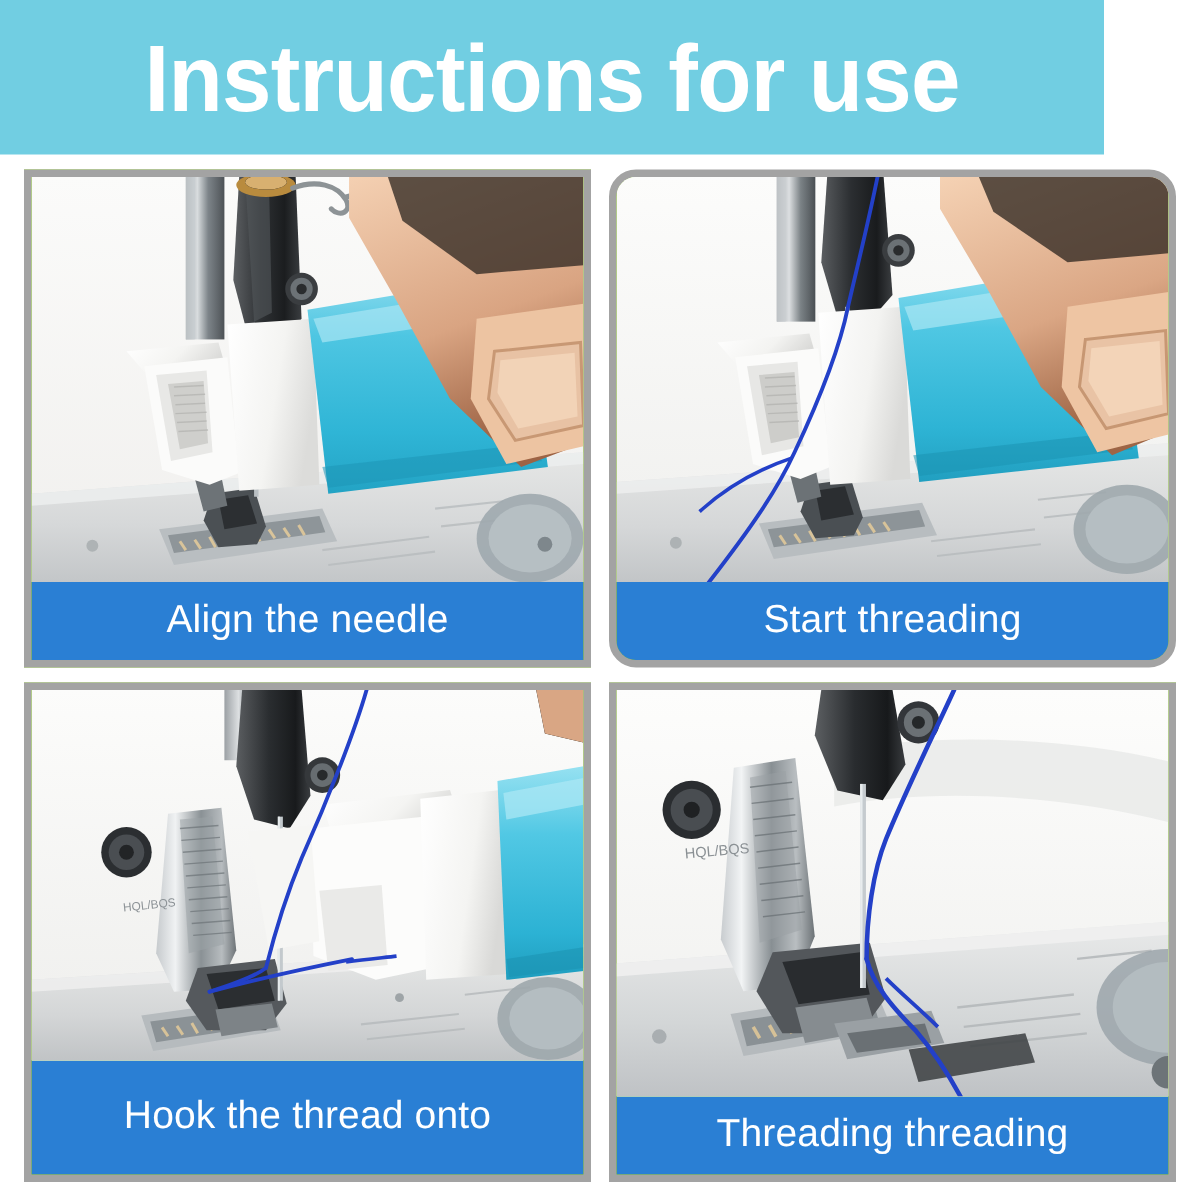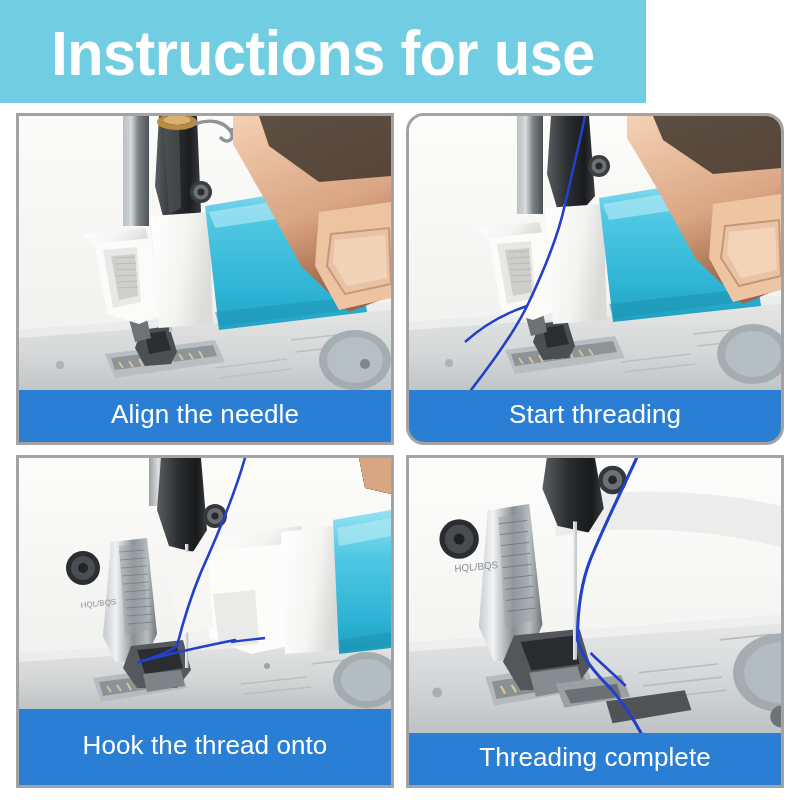--- a/index.html
+++ b/index.html
@@ -6,21 +6,21 @@
   html, body {
     width: 800px; height: 800px;
     background: #ffffff;
     font-family: "Liberation Sans", "DejaVu Sans", sans-serif;
     overflow: hidden;
   }
   .page { position: relative; width: 800px; height: 800px; background: #ffffff; }
 
   
   .header-band {
-    position: absolute; left: 0; top: 0; width: 646px; height: 103px;
+    position: absolute; left: 0; top: 0; width: 736px; height: 103px;
     background: #71cee2;
     display: flex; align-items: center; justify-content: center;
   }
   .header-title {
     color: #ffffff;
     font-size: 63px;
     font-weight: 700;
     letter-spacing: -0.5px;
     line-height: 1;
     transform: scaleX(0.94);
@@ -29,21 +29,21 @@
     padding-top: 4px;
   }
 
   
   .grid {
     position: absolute; left: 0; top: 103px; width: 800px; height: 697px;
   }
   .card {
     position: absolute;
     background: #84cc16;
-    border: 3px solid #a3a3a3;
+    border: 5px solid #a3a3a3;
     overflow: hidden;
     display: flex; flex-direction: column;
   }
   .card-tl { left: 16px;  top: 10px;  width: 378px; height: 332px; }
   .card-tr { left: 406px; top: 10px;  width: 378px; height: 332px; border-radius: 18px; }
   .card-bl { left: 16px;  top: 352px; width: 378px; height: 333px; }
   .card-br { left: 406px; top: 352px; width: 378px; height: 333px; }
 
   .photo {
     position: relative;
@@ -562,18 +562,18 @@
           <rect x="166" y="58" width="1.5" height="126" fill="#e8ecee"></rect>
 
           <g stroke="#2340c8" stroke-width="2.8" fill="none" stroke-linecap="round">
             <path d="M224 0 C214 22 196 58 182 92 C174 112 170 140 170 166"></path>
             <path d="M170 166 C174 182 186 196 200 210 C212 224 222 240 228 251"></path>
           </g>
           <path d="M182 178 C192 188 204 198 214 208" stroke="#2340c8" stroke-width="2.4" fill="none"></path>
         </svg>
       </div>
       <div class="caption caption-1line">
-        <span>Threading complete</span>
+        <span>Threading threading</span>
       </div>
     </div>
 
   </div>
 </div>
 
 </body></html>

